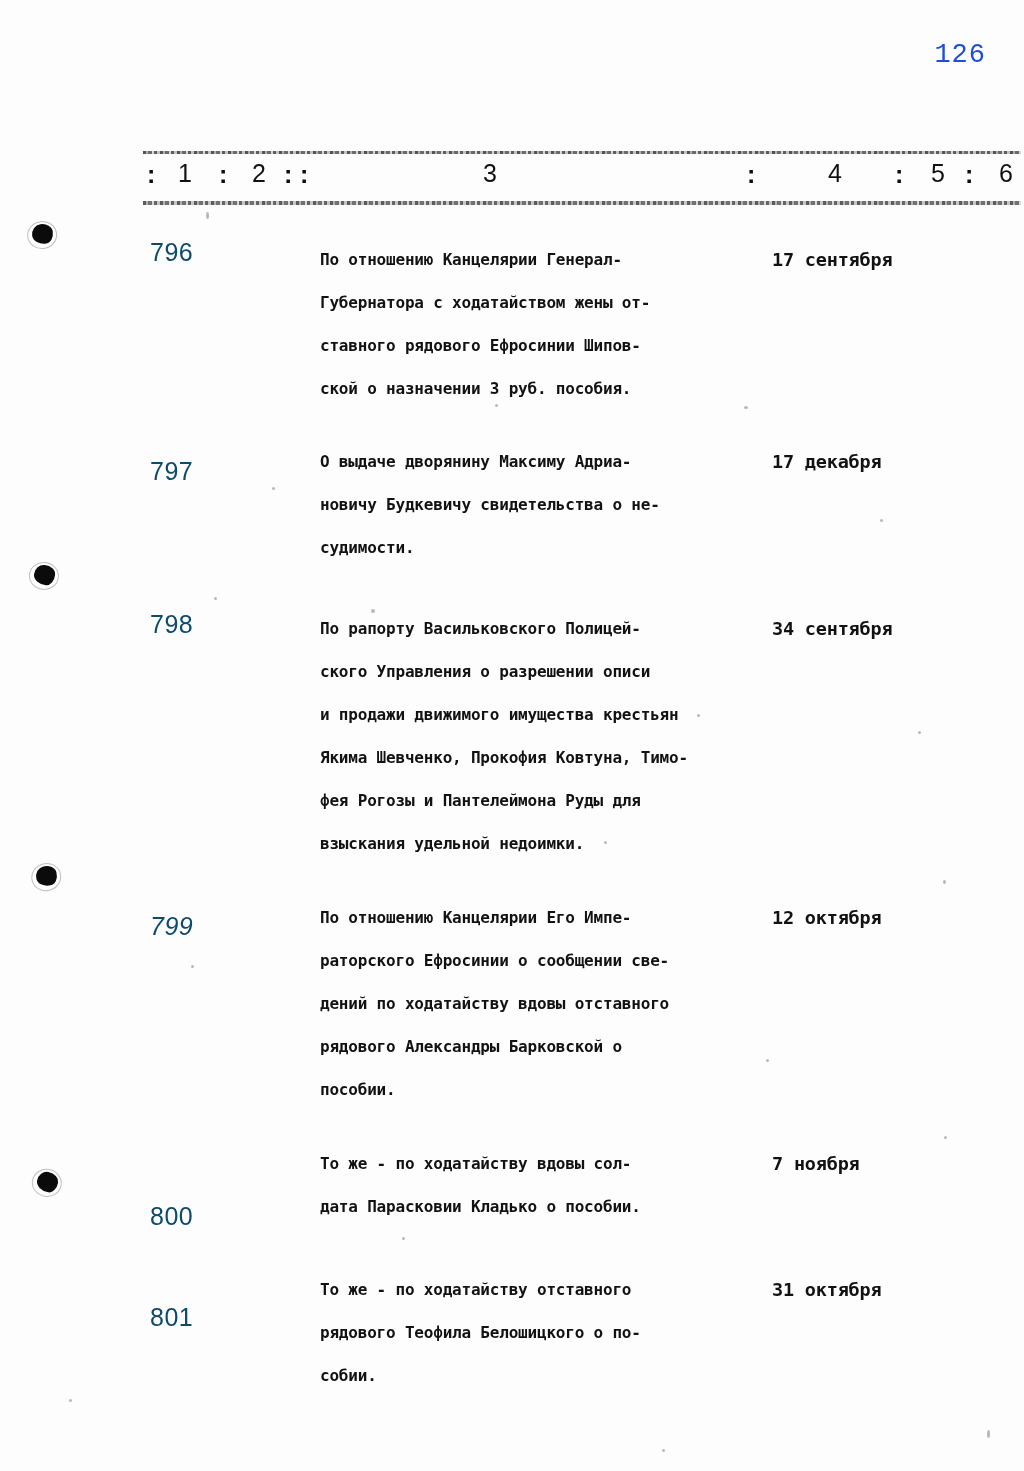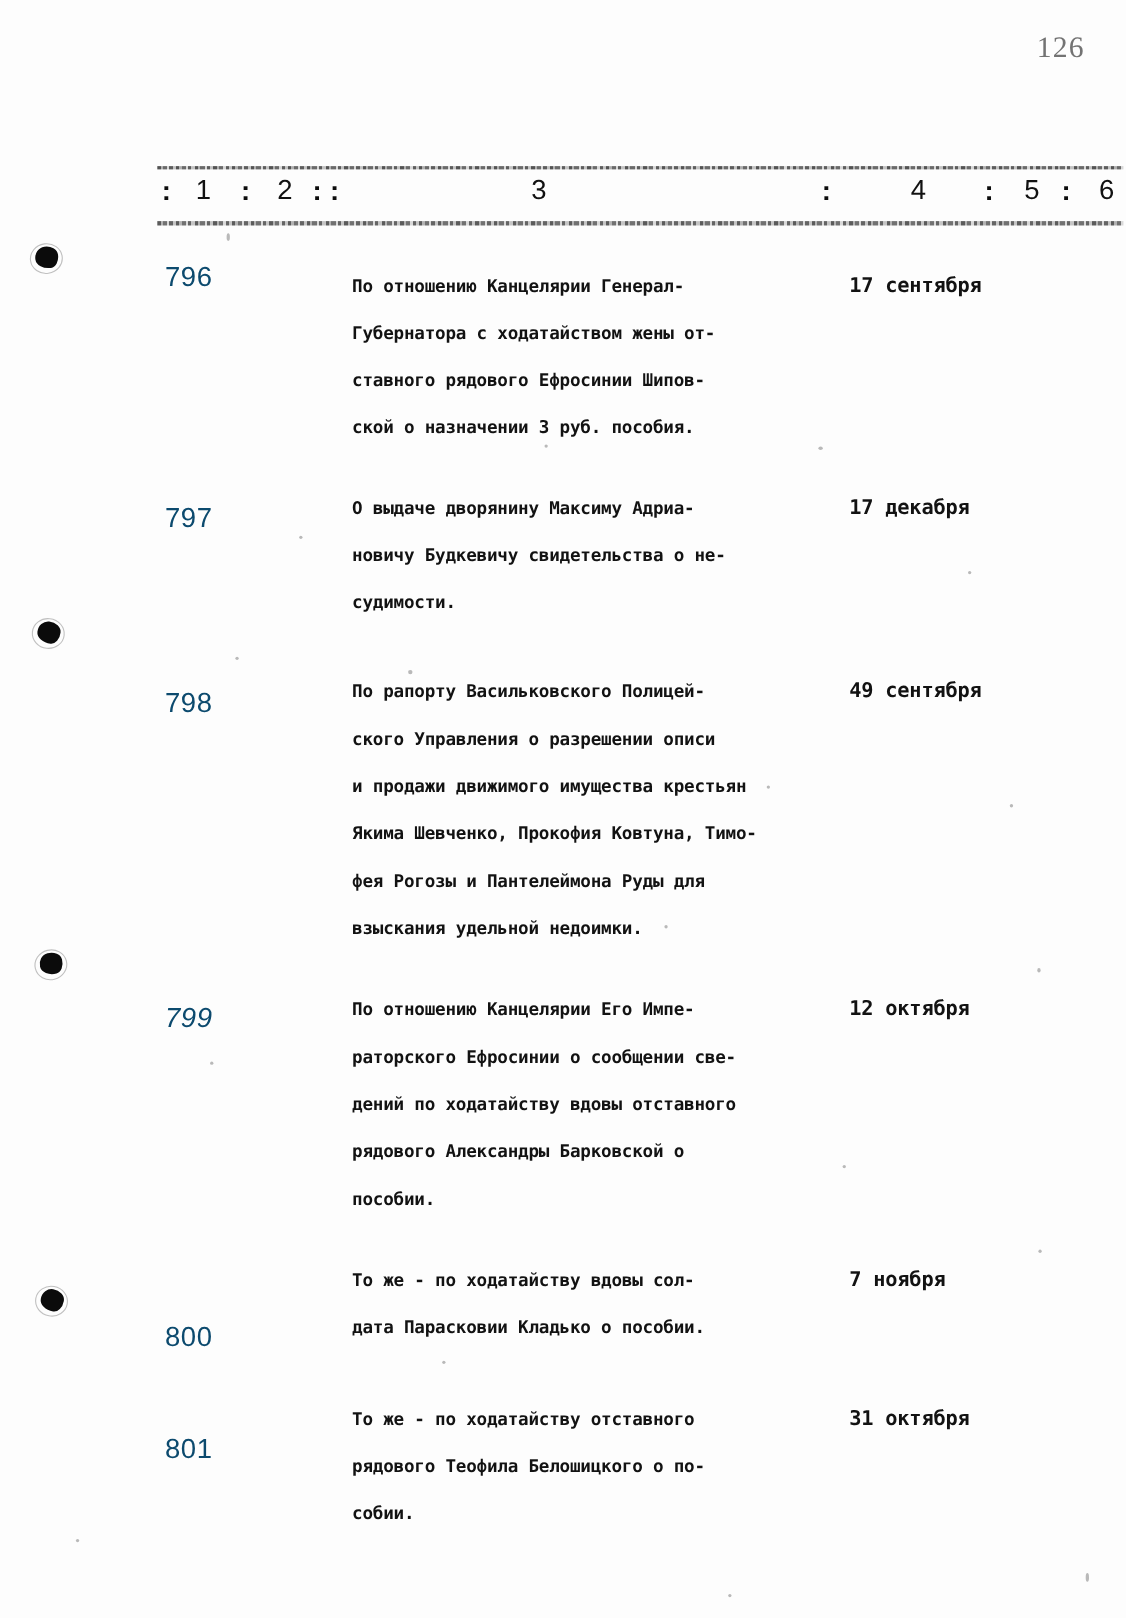--- a/index.html
+++ b/index.html
@@ -25,26 +25,26 @@
   .speckle {
     position: absolute;
     background: #b9b9b9;
     border-radius: 50%;
     pointer-events: none;
   }
 
   
   .folio {
     position: absolute;
-    top: 28px;
+    top: 40px;
     right: 38px;
-    font-family: Liberation Serif, serif;
+    font-family: Liberation Mono, monospace;
     font-size: 27px;
     letter-spacing: 1px;
-    color: #737373;
+    color: #1d4ed8;
   }
 
   
   .header-band {
     position: absolute;
     left: 143px;
     top: 143px;
     width: 878px;
     height: 66px;
   }
@@ -188,28 +188,28 @@
 
   <div class="row" style="top:440px;">
     <div class="row-num" style="top:17px;">797</div>
     <div class="row-body">О выдаче дворянину Максиму Адриа-
 новичу Будкевичу свидетельства о не-
 судимости.</div>
     <div class="row-date">17 декабря</div>
   </div>
 
   <div class="row" style="top:607px;">
-    <div class="row-num" style="top:18px;">798</div>
+    <div class="row-num" style="top:3px;">798</div>
     <div class="row-body">По рапорту Васильковского Полицей-
 ского Управления о разрешении описи
 и продажи движимого имущества крестьян
 Якима Шевченко, Прокофия Ковтуна, Тимо-
 фея Рогозы и Пантелеймона Руды для
 взыскания удельной недоимки.</div>
-    <div class="row-date">49 сентября</div>
+    <div class="row-date">34 сентября</div>
   </div>
 
   <div class="row" style="top:896px;">
     <div class="row-num" style="top:16px;font-style:italic;">799</div>
     <div class="row-body">По отношению Канцелярии Его Импе-
 раторского Ефросинии о сообщении све-
 дений по ходатайству вдовы отставного
 рядового Александры Барковской о
 пособии.</div>
     <div class="row-date">12 октября</div>

